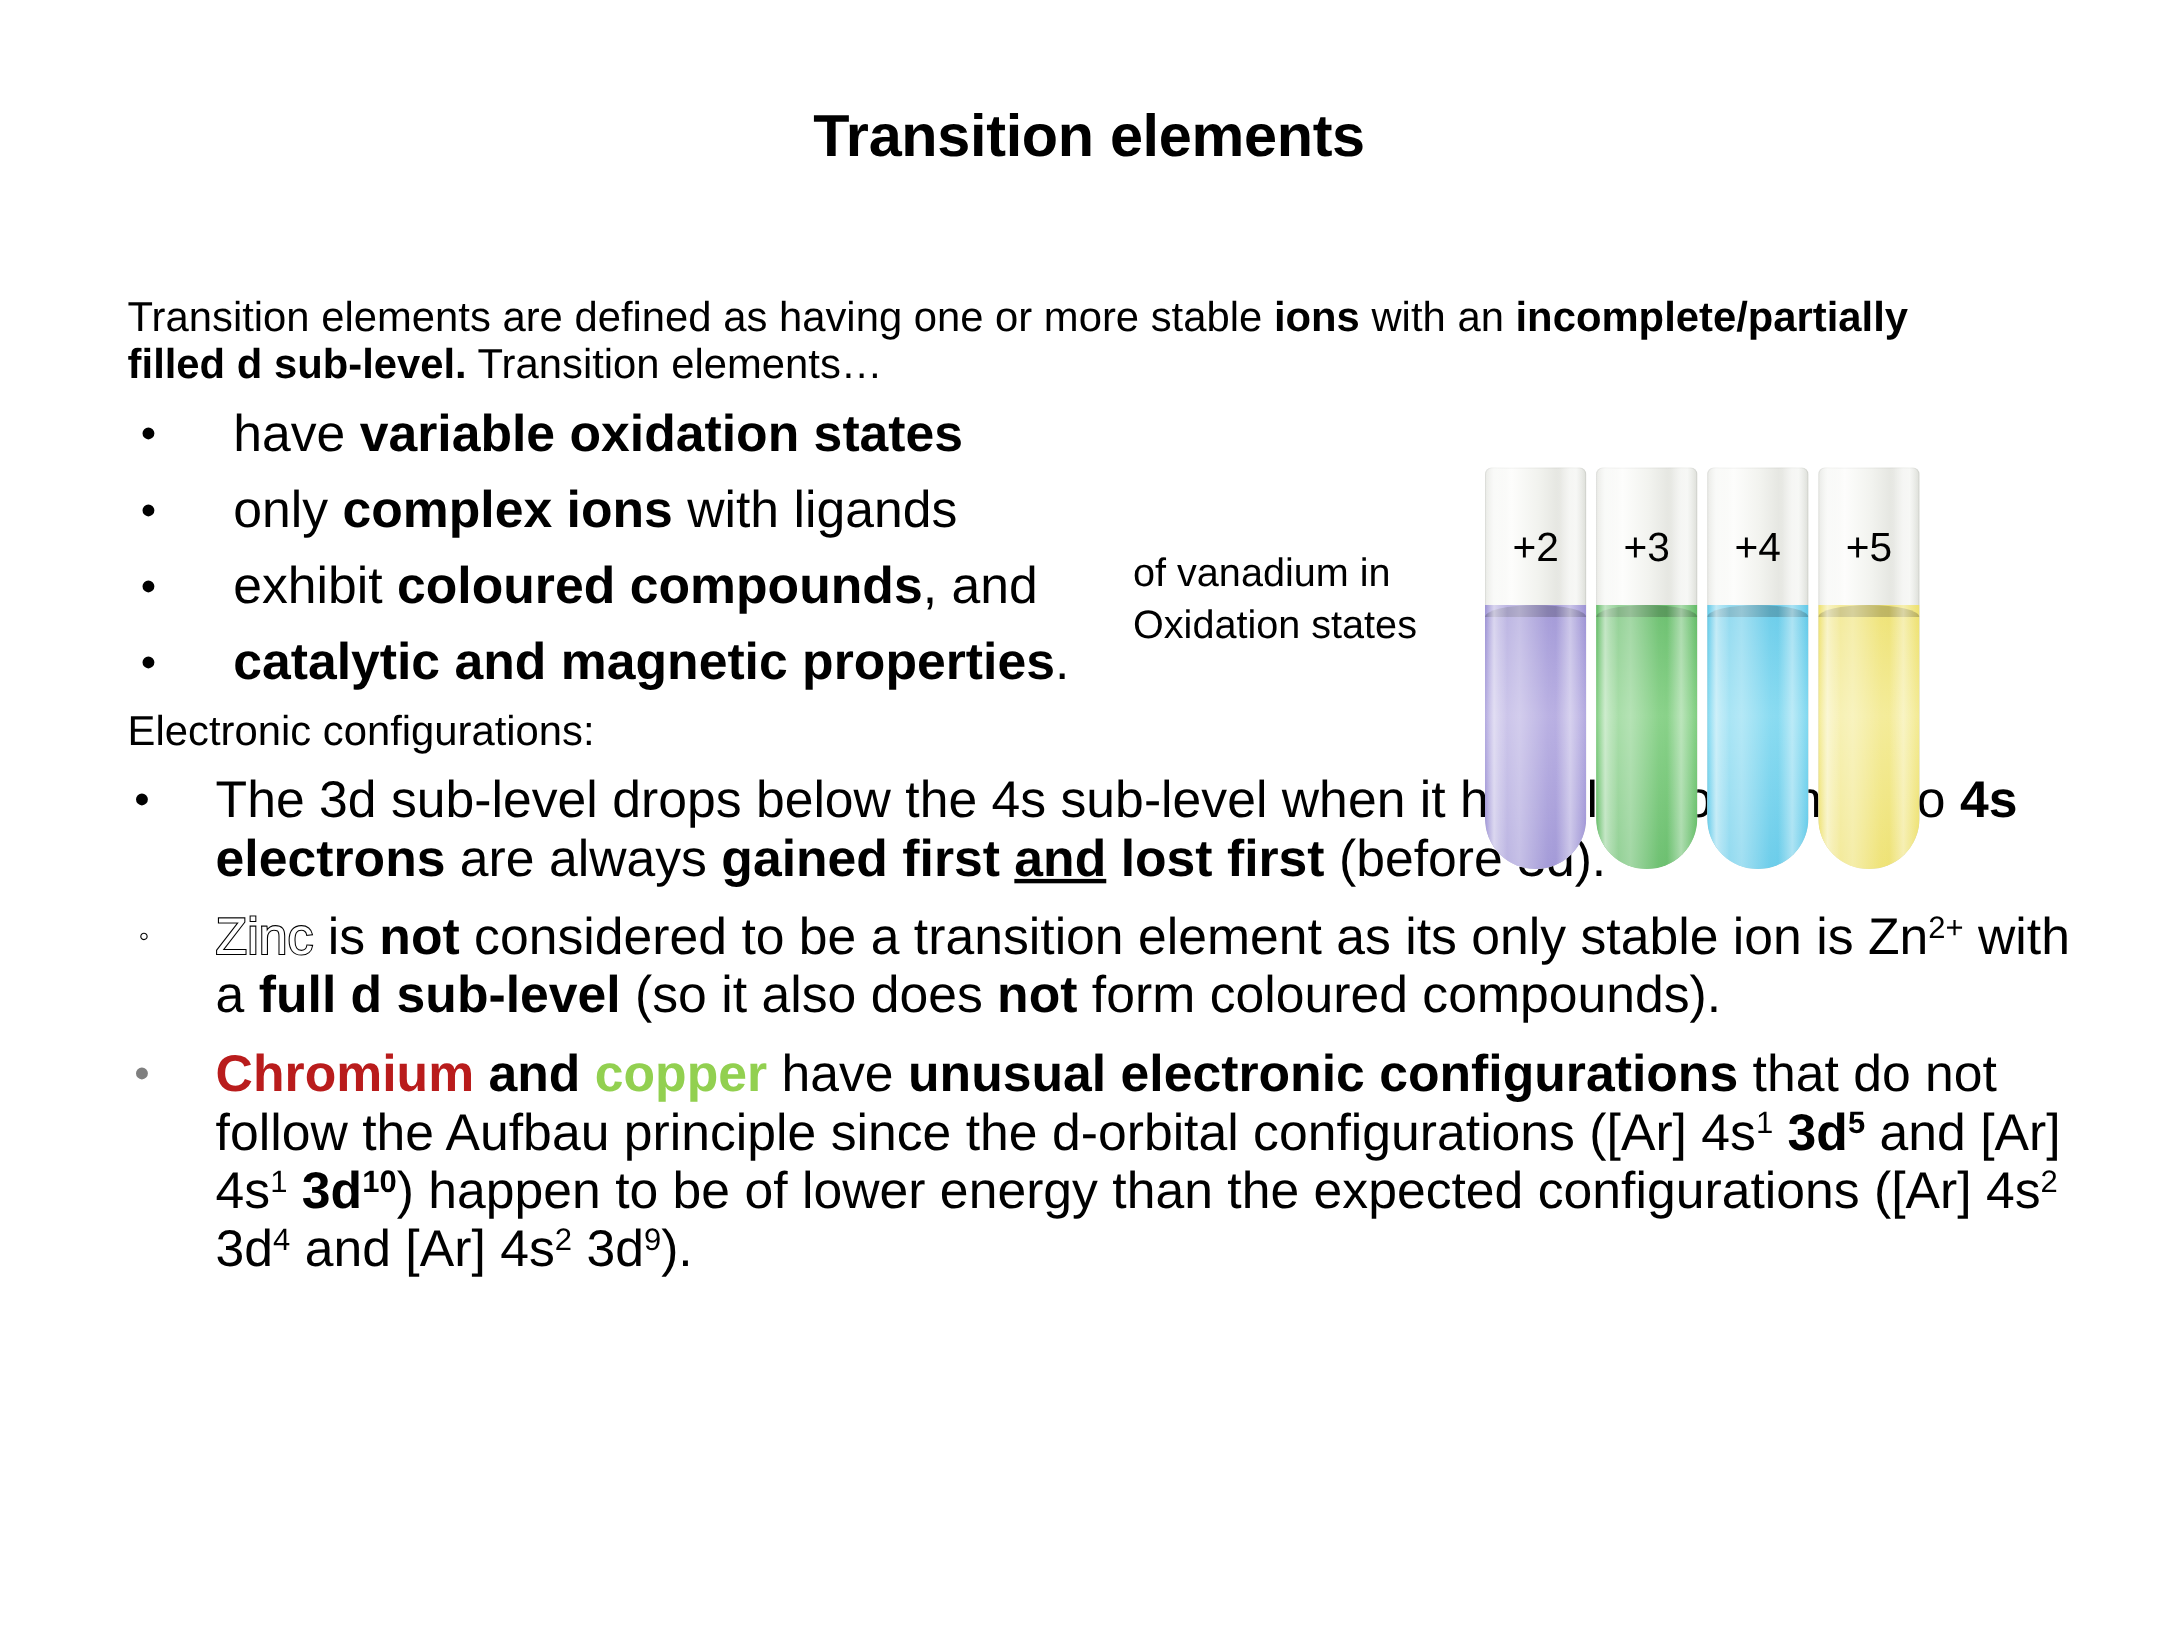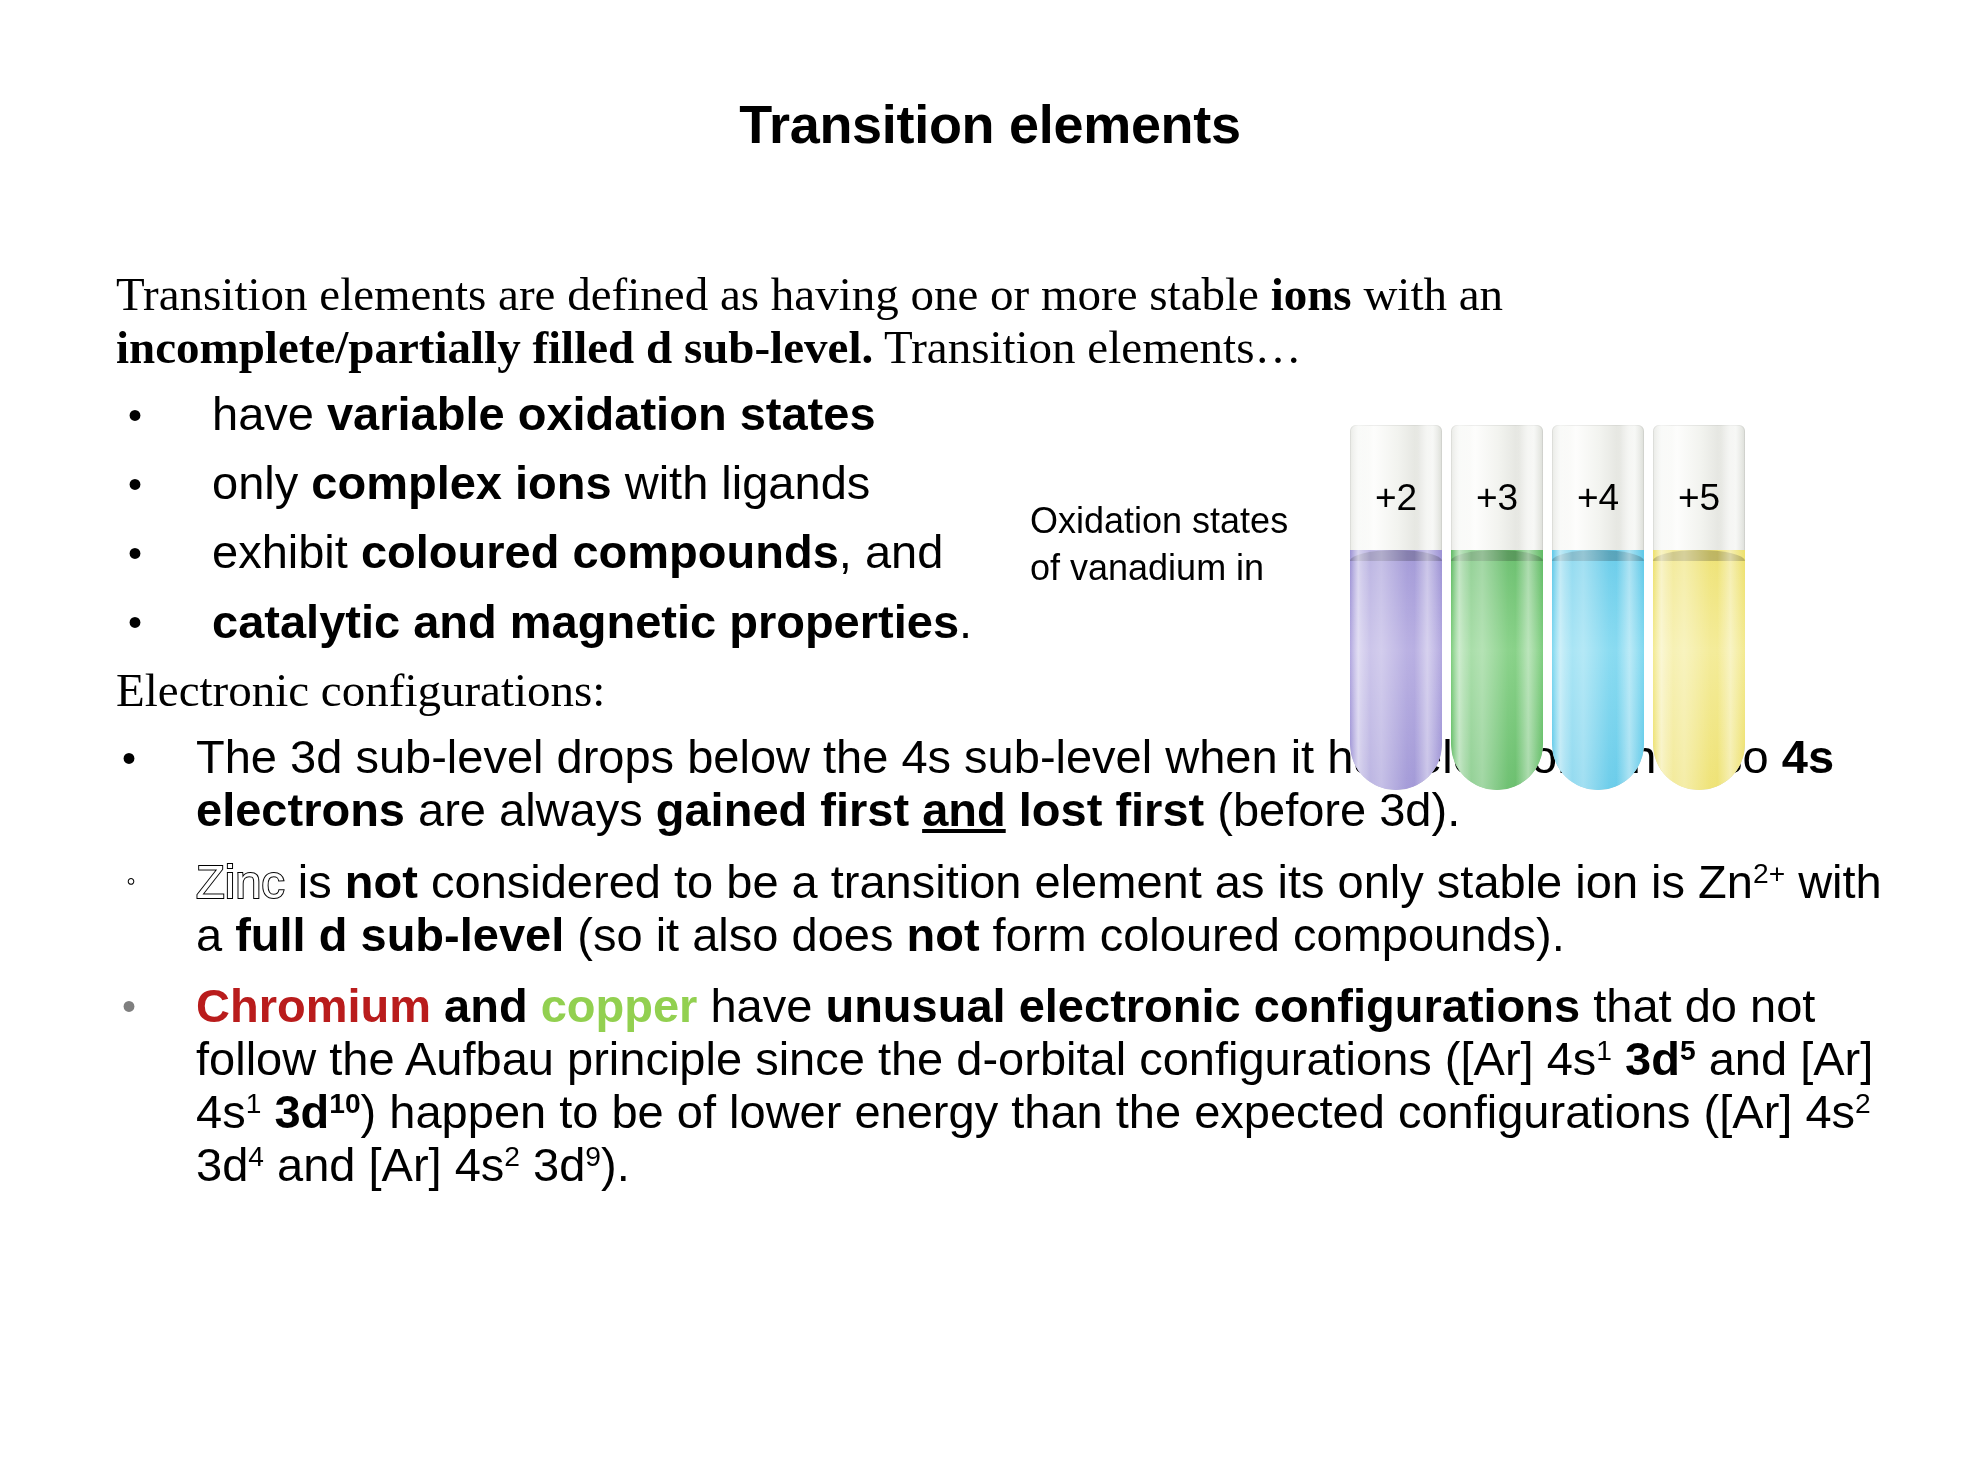--- a/index.html
+++ b/index.html
@@ -31,25 +31,24 @@
 
   
   #body-column {
     position: absolute;
     top: 268px;
     left: 116px;
     width: 1790px;
   }
 
   .para {
-    font-size: 47px;
+    font-size: 38px;
     line-height: 1.12;
     margin: 0 0 10px 0;
     max-width: 1690px;
-    font-family: Liberation Serif, serif;
   }
 
   .intro {
     max-width: 1700px;
     margin-bottom: 14px;
   }
 
   ul.bullets {
     list-style: none;
     margin: 0;
@@ -256,22 +255,22 @@
     </li>
 
     <li>
       <span class="bullet-dot grey">•</span><span class="grey-text">Chromium</span><b> and </b><span class="green-text">copper</span><span> have </span><b>unusual electronic configurations</b><span> that do not follow the Aufbau principle since the d-orbital configurations ([Ar] 4s</span><sup>1</sup><span> </span><b>3d</b><b><sup>5</sup></b><span> and [Ar] 4s</span><sup>1</sup><span> </span><b>3d</b><b><sup>10</sup></b><span>) happen to be of lower energy than the expected configurations ([Ar] 4s</span><sup>2</sup><span> 3d</span><sup>4</sup><span> and [Ar] 4s</span><sup>2</sup><span> 3d</span><sup>9</sup><span>).</span>
     </li>
   </ul>
 </div>
 
 <div id="vanadium-figure">
   <div id="vanadium-caption">
+    <div>of vanadium in</div>
     <div>Oxidation states</div>
-    <div>of vanadium in</div>
   </div>
 </div>
 
 <div id="tube-rack">
 
   <div class="tube">
     <div class="liquid" id="liq0" style="background: linear-gradient(rgb(155, 145, 212) 0%, rgb(179, 169, 224) 42%, rgb(155, 145, 212) 100%);"></div>
     <div class="glass-glare"></div>
     <div class="tube-label">+2</div>
   </div>

